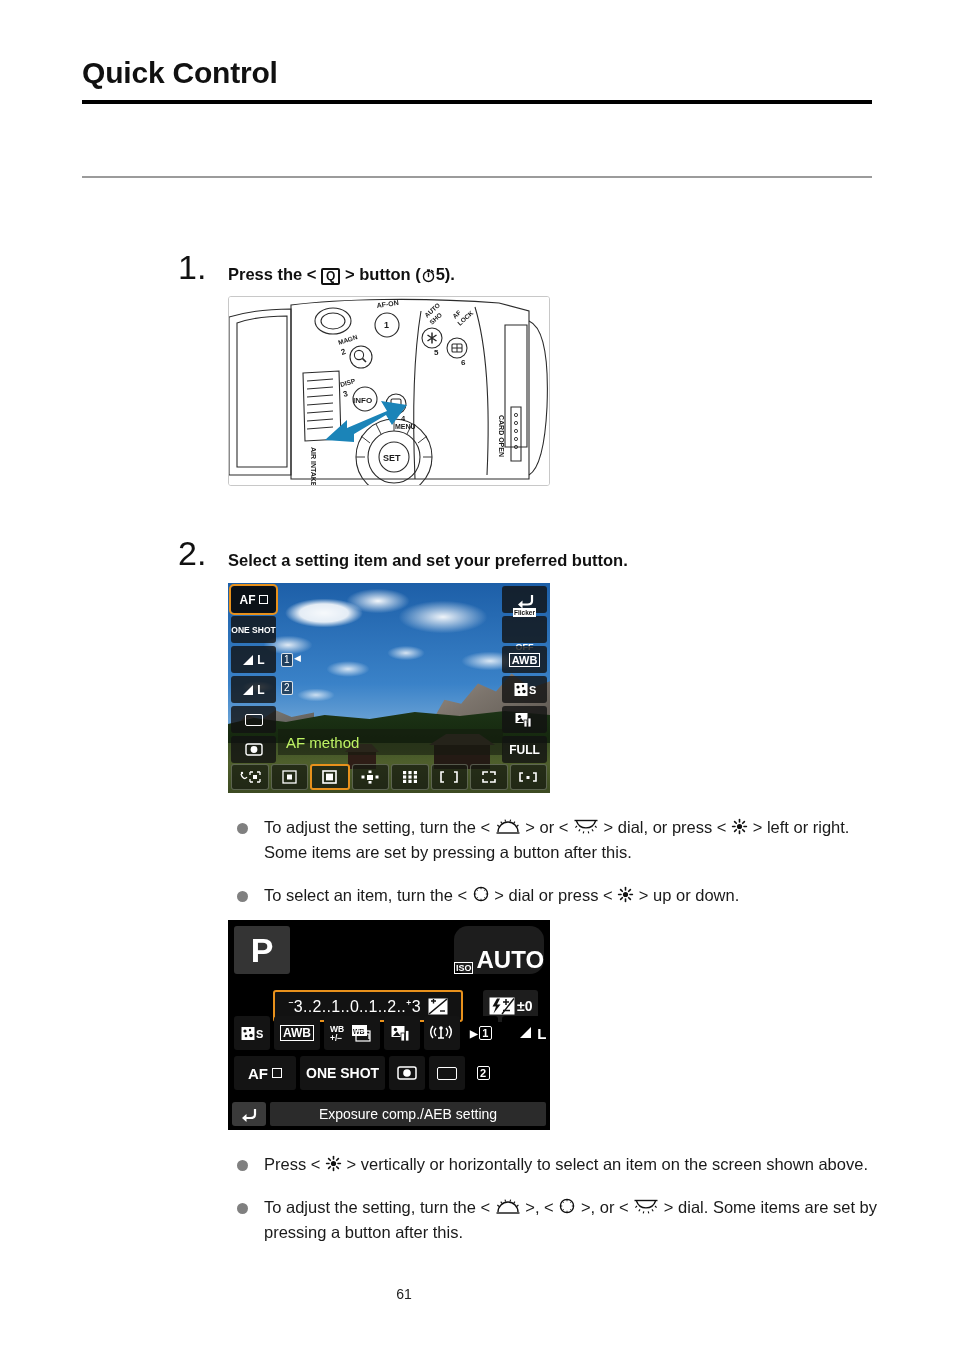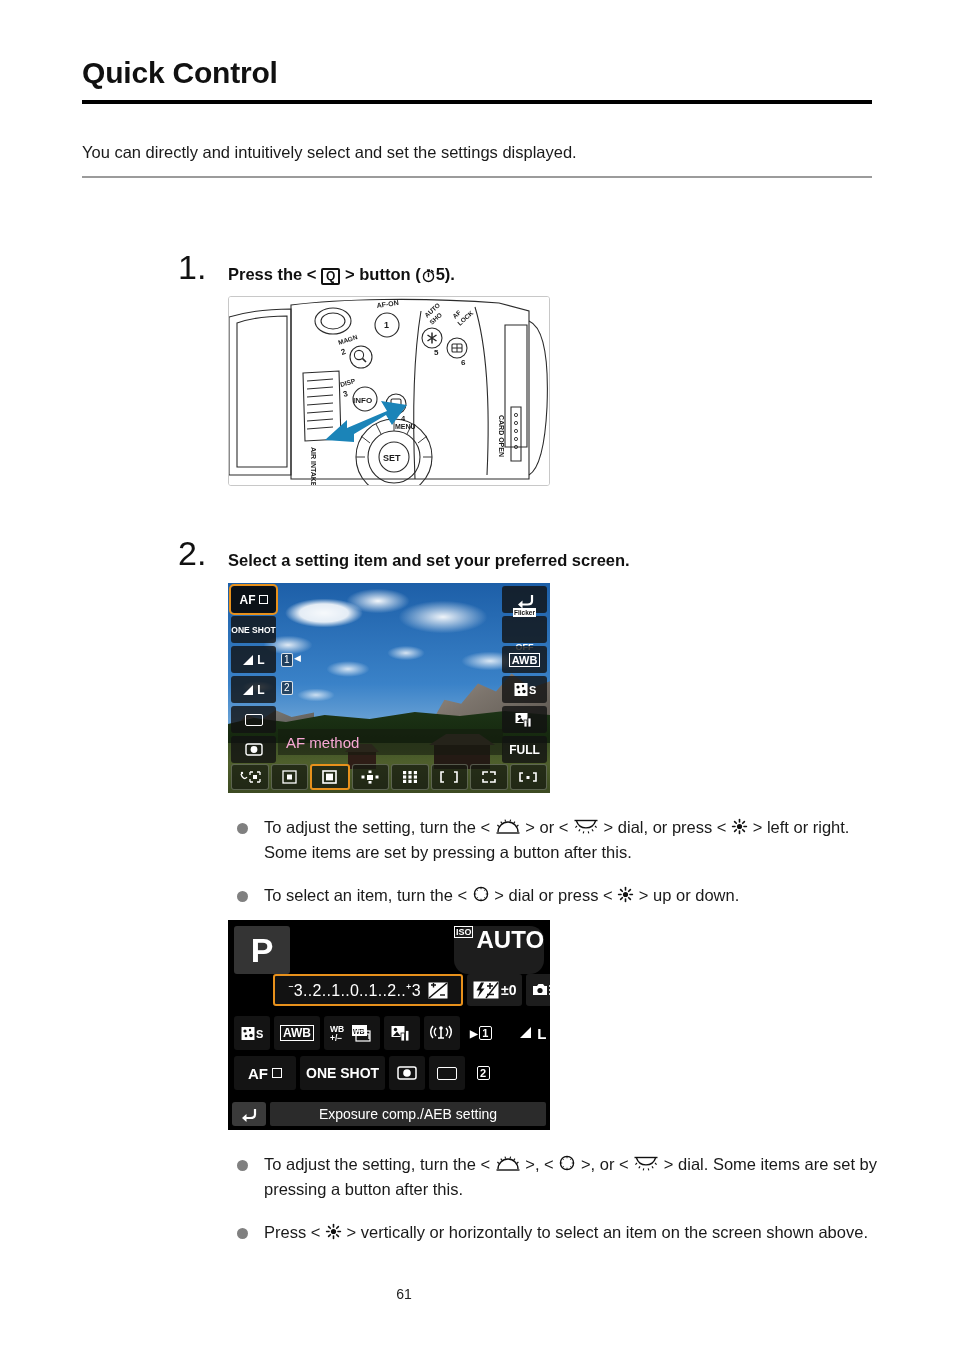--- a/index.html
+++ b/index.html
@@ -124,21 +124,21 @@
     width:45px; height:27px; background:rgba(18,18,18,.80);
     border-radius:3px; color:#fff;
     display:flex; align-items:center; justify-content:center;
     font-size:12px; font-weight:bold; letter-spacing:0px;
   }
   .qtile.sel { outline:2px solid #e8911c; background:rgba(10,10,10,.92); }
   .qtile.small { font-size:8.5px; }
   .afmethod-bar {
     position:absolute; left:50px; top:146px; width:225px; height:26px;
     background:rgba(20,26,14,.55);
-    color:#f9a8d4; font-size:15px; display:flex; align-items:center;
+    color:#bef264; font-size:15px; display:flex; align-items:center;
     padding-left:8px;
   }
   .bottom-strip {
     position:absolute; left:0; bottom:0; width:100%; height:32px;
     display:flex; gap:2px; padding:2px 3px; align-items:center;
   }
   .afm-tile {
     flex:1; height:26px; background:rgba(22,26,16,.72);
     border:1px solid rgba(200,210,190,.35); border-radius:3px;
     display:flex; align-items:center; justify-content:center;
@@ -158,25 +158,25 @@
   }
   .p-mode {
     position:absolute; left:6px; top:6px; width:56px; height:48px;
     background:#343434; border-radius:3px; color:#fff;
     display:flex; align-items:center; justify-content:center;
     font-size:34px; font-weight:bold;
   }
   .iso-auto {
     position:absolute; right:6px; top:6px; width:90px; height:48px;
     background:#1d1d1d; border-radius:14px; color:#fff;
-    display:flex; align-items:flex-start; justify-content:center; gap:3px;
+    display:flex; align-items:flex-end; justify-content:center; gap:3px;
     font-size:24px; font-weight:bold;
   }
   .iso-sup { font-size:9px; border:1px solid #fff; padding:0 1px; vertical-align:6px; line-height:10px;}
-  .expo-row { position:absolute; left:6px; top:54px; display:flex; gap:4px;padding-left:39px; }
+  .expo-row { position:absolute; left:6px; top:70px; display:flex; gap:20px;padding-left:39px; }
   .expo-box {
     width:190px; height:32px; background:#121212; border:2px solid #e8911c;
     border-radius:3px; color:#fff; display:flex; align-items:center;
     justify-content:center; gap:7px; font-size:16px; letter-spacing:.3px;
   }
   .mini-box {
     height:32px; background:#1d1d1d; border-radius:3px; color:#fff;
     display:flex; align-items:center; justify-content:center; gap:2px;
     font-size:14px; font-weight:bold; padding:0 6px;
   }
@@ -217,21 +217,20 @@
   }
   svg { display:block; }
 </style>
 </head>
 <body>
 
 <div class="page">
 
   <div class="title">Quick Control</div>
   <div class="title-rule"></div>
-  <div class="intro">You can directly and intuitively select and set the settings displayed.</div>
   <div class="intro-rule"></div>
 
   <div class="step-num" style="left:178px; top:248px;">1.</div>
 
   <div class="step-text" style="left:228px; top:265px;">
     <span>Press the &lt;</span>
     <span class="q-btn">Q</span>
     <span>&gt; button (</span><span class="timer-ico"><svg width="15" height="15" viewBox="0 0 16 16">
           <circle cx="8" cy="9" r="5.4" fill="none" stroke="#111" stroke-width="1.5"></circle>
           <path d="M8 9 L8 5.6" stroke="#111" stroke-width="1.5" stroke-linecap="round"></path>
@@ -331,21 +330,21 @@
         <text x="270" y="118" font-size="7" transform="rotate(90 270 118)">CARD OPEN</text>
       </g>
 
       <g>
         <path d="M96 143 L118 123 L118 131 L158 114 L152 104 L178 108 L163 128 L157 118 L125 137 L125 145 Z" fill="#1b84b8"></path>
       </g>
     </svg>
   </div>
 
   <div class="step-num" style="left:178px; top:534px;">2.</div>
-  <div class="step-text" style="left:228px; top:551px;">Select a setting item and set your preferred screen.</div>
+  <div class="step-text" style="left:228px; top:551px;">Select a setting item and set your preferred button.</div>
 
   <div class="lcd1">
     <div class="sky"></div>
     <div class="mountain"></div>
     <div class="mountain2"></div>
     <div class="forest"></div>
     <div class="meadow"></div>
     <div class="cabin-b"></div>
     <div class="cabin-a"></div>
 
@@ -706,20 +705,37 @@
           <path d="M16 3 L16 8.5 C16 11 14 12 11.5 12 L5 12" fill="none" stroke="#fff" stroke-width="2.2"></path>
           <path d="M7.5 8 L3 12 L7.5 16 Z" fill="#fff"></path>
         </svg>
       </div>
       <div class="footer-label">Exposure comp./AEB setting</div>
     </div>
   </div>
 
   <div class="bullets" style="top:1152px;">
     <div class="bullet">
+      <span>Press &lt;</span>
+      <span class="ico"><svg width="17" height="17" viewBox="0 0 17 17">
+            <circle cx="8.5" cy="8.5" r="2.6" fill="#111"></circle>
+            <g stroke="#111" stroke-width="1.6" stroke-linecap="round">
+              <path d="M8.5 1.6 L8.5 4"></path>
+              <path d="M8.5 13 L8.5 15.4"></path>
+              <path d="M1.6 8.5 L4 8.5"></path>
+              <path d="M13 8.5 L15.4 8.5"></path>
+              <path d="M3.6 3.6 L5.3 5.3"></path>
+              <path d="M11.7 11.7 L13.4 13.4"></path>
+              <path d="M13.4 3.6 L11.7 5.3"></path>
+              <path d="M5.3 11.7 L3.6 13.4"></path>
+            </g>
+          </svg></span>
+      <span>&gt; vertically or horizontally to select an item on the screen shown above.</span>
+    </div>
+    <div class="bullet">
       <span>To adjust the setting, turn the &lt;</span>
       <span class="ico"><svg width="26" height="17" viewBox="0 0 26 17">
             <path d="M3 14 A10 10 0 0 1 23 14" fill="none" stroke="#111" stroke-width="1.4"></path>
             <path d="M1.5 15 L24.5 15" stroke="#111" stroke-width="1.4"></path>
             <g stroke="#111" stroke-width="1.1">
               <path d="M4 8.5 L2.4 7"></path>
               <path d="M7 5.5 L5.8 3.6"></path>
               <path d="M10.6 3.6 L10 1.6"></path>
               <path d="M15 3.6 L15.6 1.6"></path>
               <path d="M18.6 5.5 L19.9 3.6"></path>
@@ -748,33 +764,16 @@
               <path d="M4 8 L2.4 9.6"></path>
               <path d="M7 11.4 L5.8 13.3"></path>
               <path d="M10.8 13.4 L10.2 15.4"></path>
               <path d="M15.2 13.4 L15.8 15.4"></path>
               <path d="M19 11.4 L20.2 13.3"></path>
               <path d="M22 8 L23.6 9.6"></path>
             </g>
           </svg></span>
       <span>&gt; dial. Some items are set by pressing a button after this.</span>
     </div>
-    <div class="bullet">
-      <span>Press &lt;</span>
-      <span class="ico"><svg width="17" height="17" viewBox="0 0 17 17">
-            <circle cx="8.5" cy="8.5" r="2.6" fill="#111"></circle>
-            <g stroke="#111" stroke-width="1.6" stroke-linecap="round">
-              <path d="M8.5 1.6 L8.5 4"></path>
-              <path d="M8.5 13 L8.5 15.4"></path>
-              <path d="M1.6 8.5 L4 8.5"></path>
-              <path d="M13 8.5 L15.4 8.5"></path>
-              <path d="M3.6 3.6 L5.3 5.3"></path>
-              <path d="M11.7 11.7 L13.4 13.4"></path>
-              <path d="M13.4 3.6 L11.7 5.3"></path>
-              <path d="M5.3 11.7 L3.6 13.4"></path>
-            </g>
-          </svg></span>
-      <span>&gt; vertically or horizontally to select an item on the screen shown above.</span>
-    </div>
   </div>
 
   <div class="pagenum">61</div>
 </div>
 
 </body></html>

